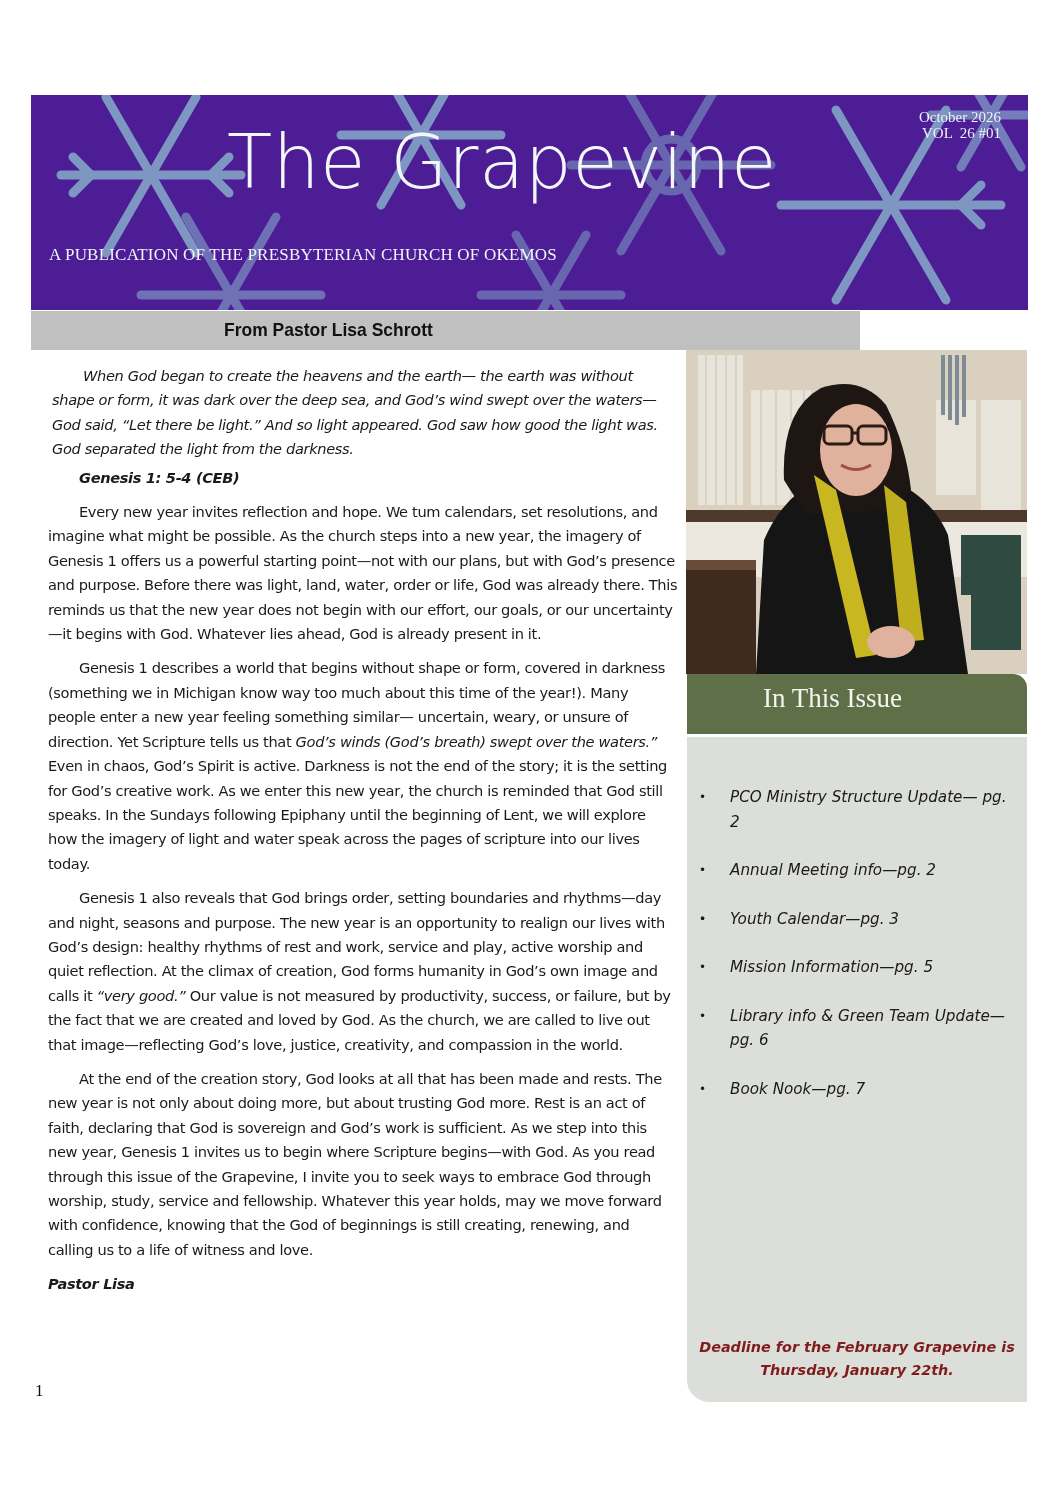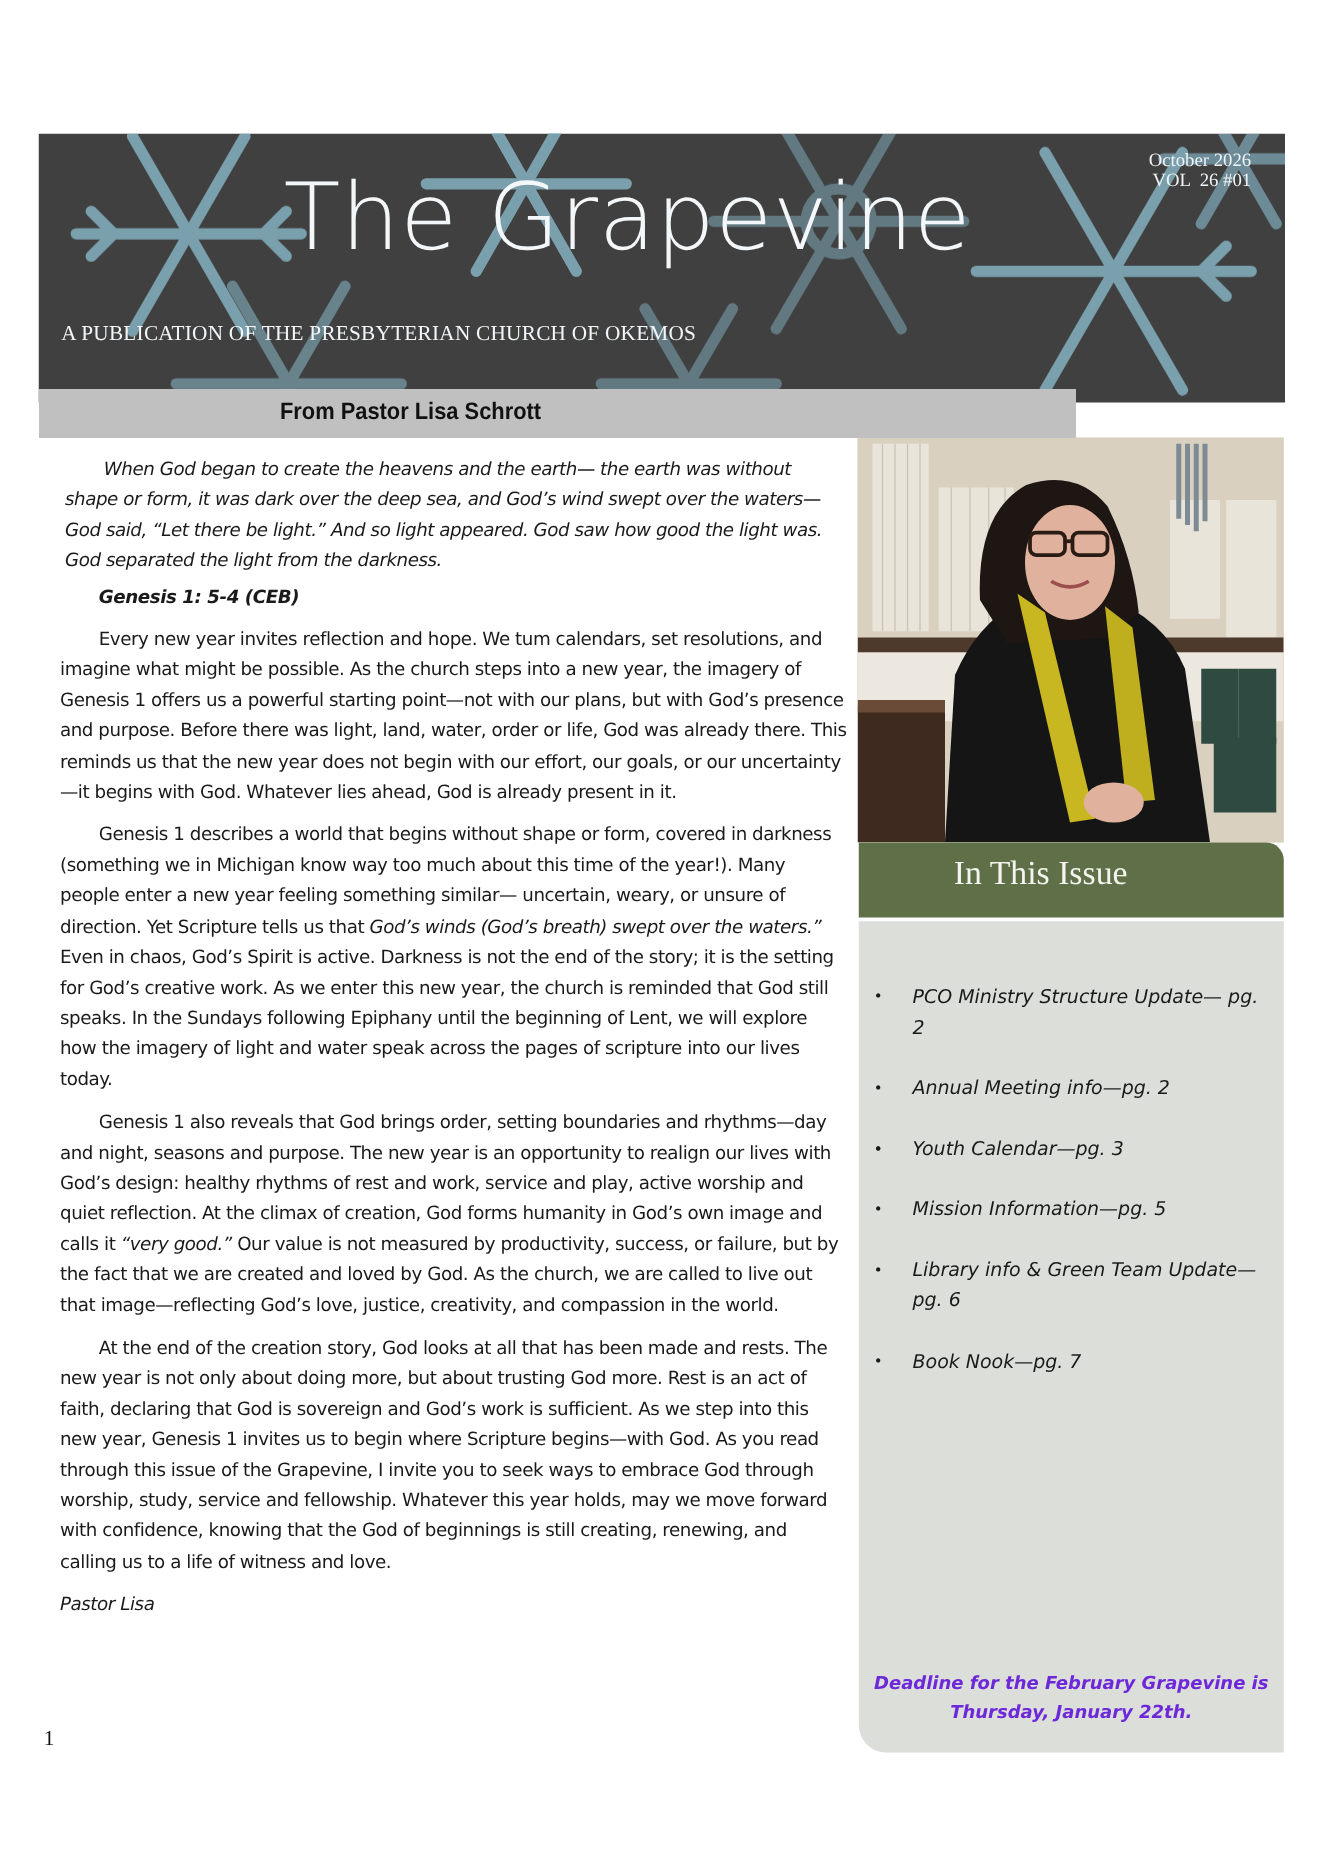--- a/index.html
+++ b/index.html
@@ -1,45 +1,45 @@
 <!DOCTYPE html>
 <html><head>
 <meta charset="utf-8">
 <style>
   html, body { margin: 0; padding: 0; background: #ffffff; }
   body { width: 1058px; height: 1497px; position: relative; overflow: hidden; font-family: "Liberation Sans", sans-serif; color: #111; }
 
-  .masthead { position: absolute; left: 31px; top: 95px; width: 997px; height: 215px; background: #404040; overflow: hidden; margin-top: 12px; }
+  .masthead { position: absolute; left: 31px; top: 95px; width: 997px; height: 215px; background: #4c1d95; overflow: hidden; }
   .masthead svg.flakes { position: absolute; left: 0; top: 0; width: 997px; height: 215px; }
   .masthead .title { position: absolute; left: 196px; top: 30px; font-family: "DejaVu Sans", sans-serif; font-size: 74px; font-weight: 300; letter-spacing: 0.5px; color: #f4f7f9; line-height: 1; }
   .masthead .subtitle { position: absolute; left: 18px; top: 150px; font-family: Liberation Serif, serif; font-size: 17px; color: #f2f6f8; letter-spacing: 0.2px; white-space: nowrap; }
   .masthead .issue { position: absolute; right: 27px; top: 14px; text-align: right; font-family: "Liberation Serif", serif; font-size: 15px; line-height: 16px; color: #eef3f6; }
 
   .pastor-bar { position: absolute; left: 31px; top: 311px; width: 829px; height: 39px; background: #c0c0c0; }
   .pastor-bar .heading { position: absolute; left: 193px; top: 8px; font-family: "Liberation Sans", sans-serif; font-weight: bold; font-size: 19px; color: #111; transform: scaleX(0.92); transform-origin: left center; }
 
   .article { position: absolute; left: 48px; top: 360px; width: 630px; font-family: "DejaVu Sans", sans-serif; font-size: 14.6px; line-height: 24.4px; color: #1a1a1a; }
   .article p { margin: 0 0 10px 0; text-indent: 31px; text-align: left; letter-spacing: -0.35px; }
   .article .quote { font-style: italic; margin: 4px; }
   .article .cite { font-style: italic; font-weight: bold; margin: 0 0 10px 0; text-indent: 31px; }
-  .article .sign { font-style: italic; font-weight: normal; text-indent: 0; margin-top: 4px; }
+  .article .sign { font-style: italic; font-weight: bold; text-indent: 0; margin-top: 4px; }
 
   .page-num { position: absolute; left: 35px; top: 1381px; font-family: "Liberation Serif", serif; font-size: 17px; color: #111; }
 
   .photo { position: absolute; left: 686px; top: 350px; width: 341px; height: 324px; overflow: hidden; background: #d8cfbe; }
   .photo svg { width: 100%; height: 100%; display: block; }
 
   .sidebar-head { position: absolute; left: 687px; top: 674px; width: 340px; height: 60px; background: #5f7049; border-top-right-radius: 14px; }
   .sidebar-head .label { position: absolute; left: 76px; top: 9px; font-family: "Liberation Serif", serif; font-size: 27px; color: #f3f5ee; }
 
   .sidebar { position: absolute; left: 687px; top: 737px; width: 340px; height: 665px; background: #dcdeda; border-bottom-left-radius: 22px; }
   .sidebar ul { list-style: none; margin: 0; padding: 0; position: absolute; left: 0; top: 48px; width: 330px; }
   .sidebar li { position: relative; padding-left: 43px; margin-bottom: 24px; font-family: "DejaVu Sans", sans-serif; font-style: italic; font-size: 15.2px; line-height: 24.5px; color: #1a1a1a; }
   .sidebar li .bullet { position: absolute; left: 12px; top: 0; font-style: normal; font-size: 12px; }
-  .sidebar .deadline { position: absolute; left: 0; top: 599px; width: 340px; text-align: center; font-family: "DejaVu Sans", sans-serif; font-weight: bold; font-style: italic; font-size: 14.4px; line-height: 23px; color: #6d28d9; }
+  .sidebar .deadline { position: absolute; left: 0; top: 599px; width: 340px; text-align: center; font-family: "DejaVu Sans", sans-serif; font-weight: bold; font-style: italic; font-size: 14.4px; line-height: 23px; color: #7f1d1d; }
 </style>
 </head>
 <body>
 
 <div class="masthead">
   <svg class="flakes" viewBox="0 0 997 215" preserveAspectRatio="none">
     <g stroke="#8ec0d2" stroke-width="9" stroke-linecap="round" fill="none" opacity="0.75">
       <g transform="translate(120,80)">
         <line x1="-90" y1="0" x2="90" y2="0"></line>
           <line x1="-45" y1="-78" x2="45" y2="78"></line>

